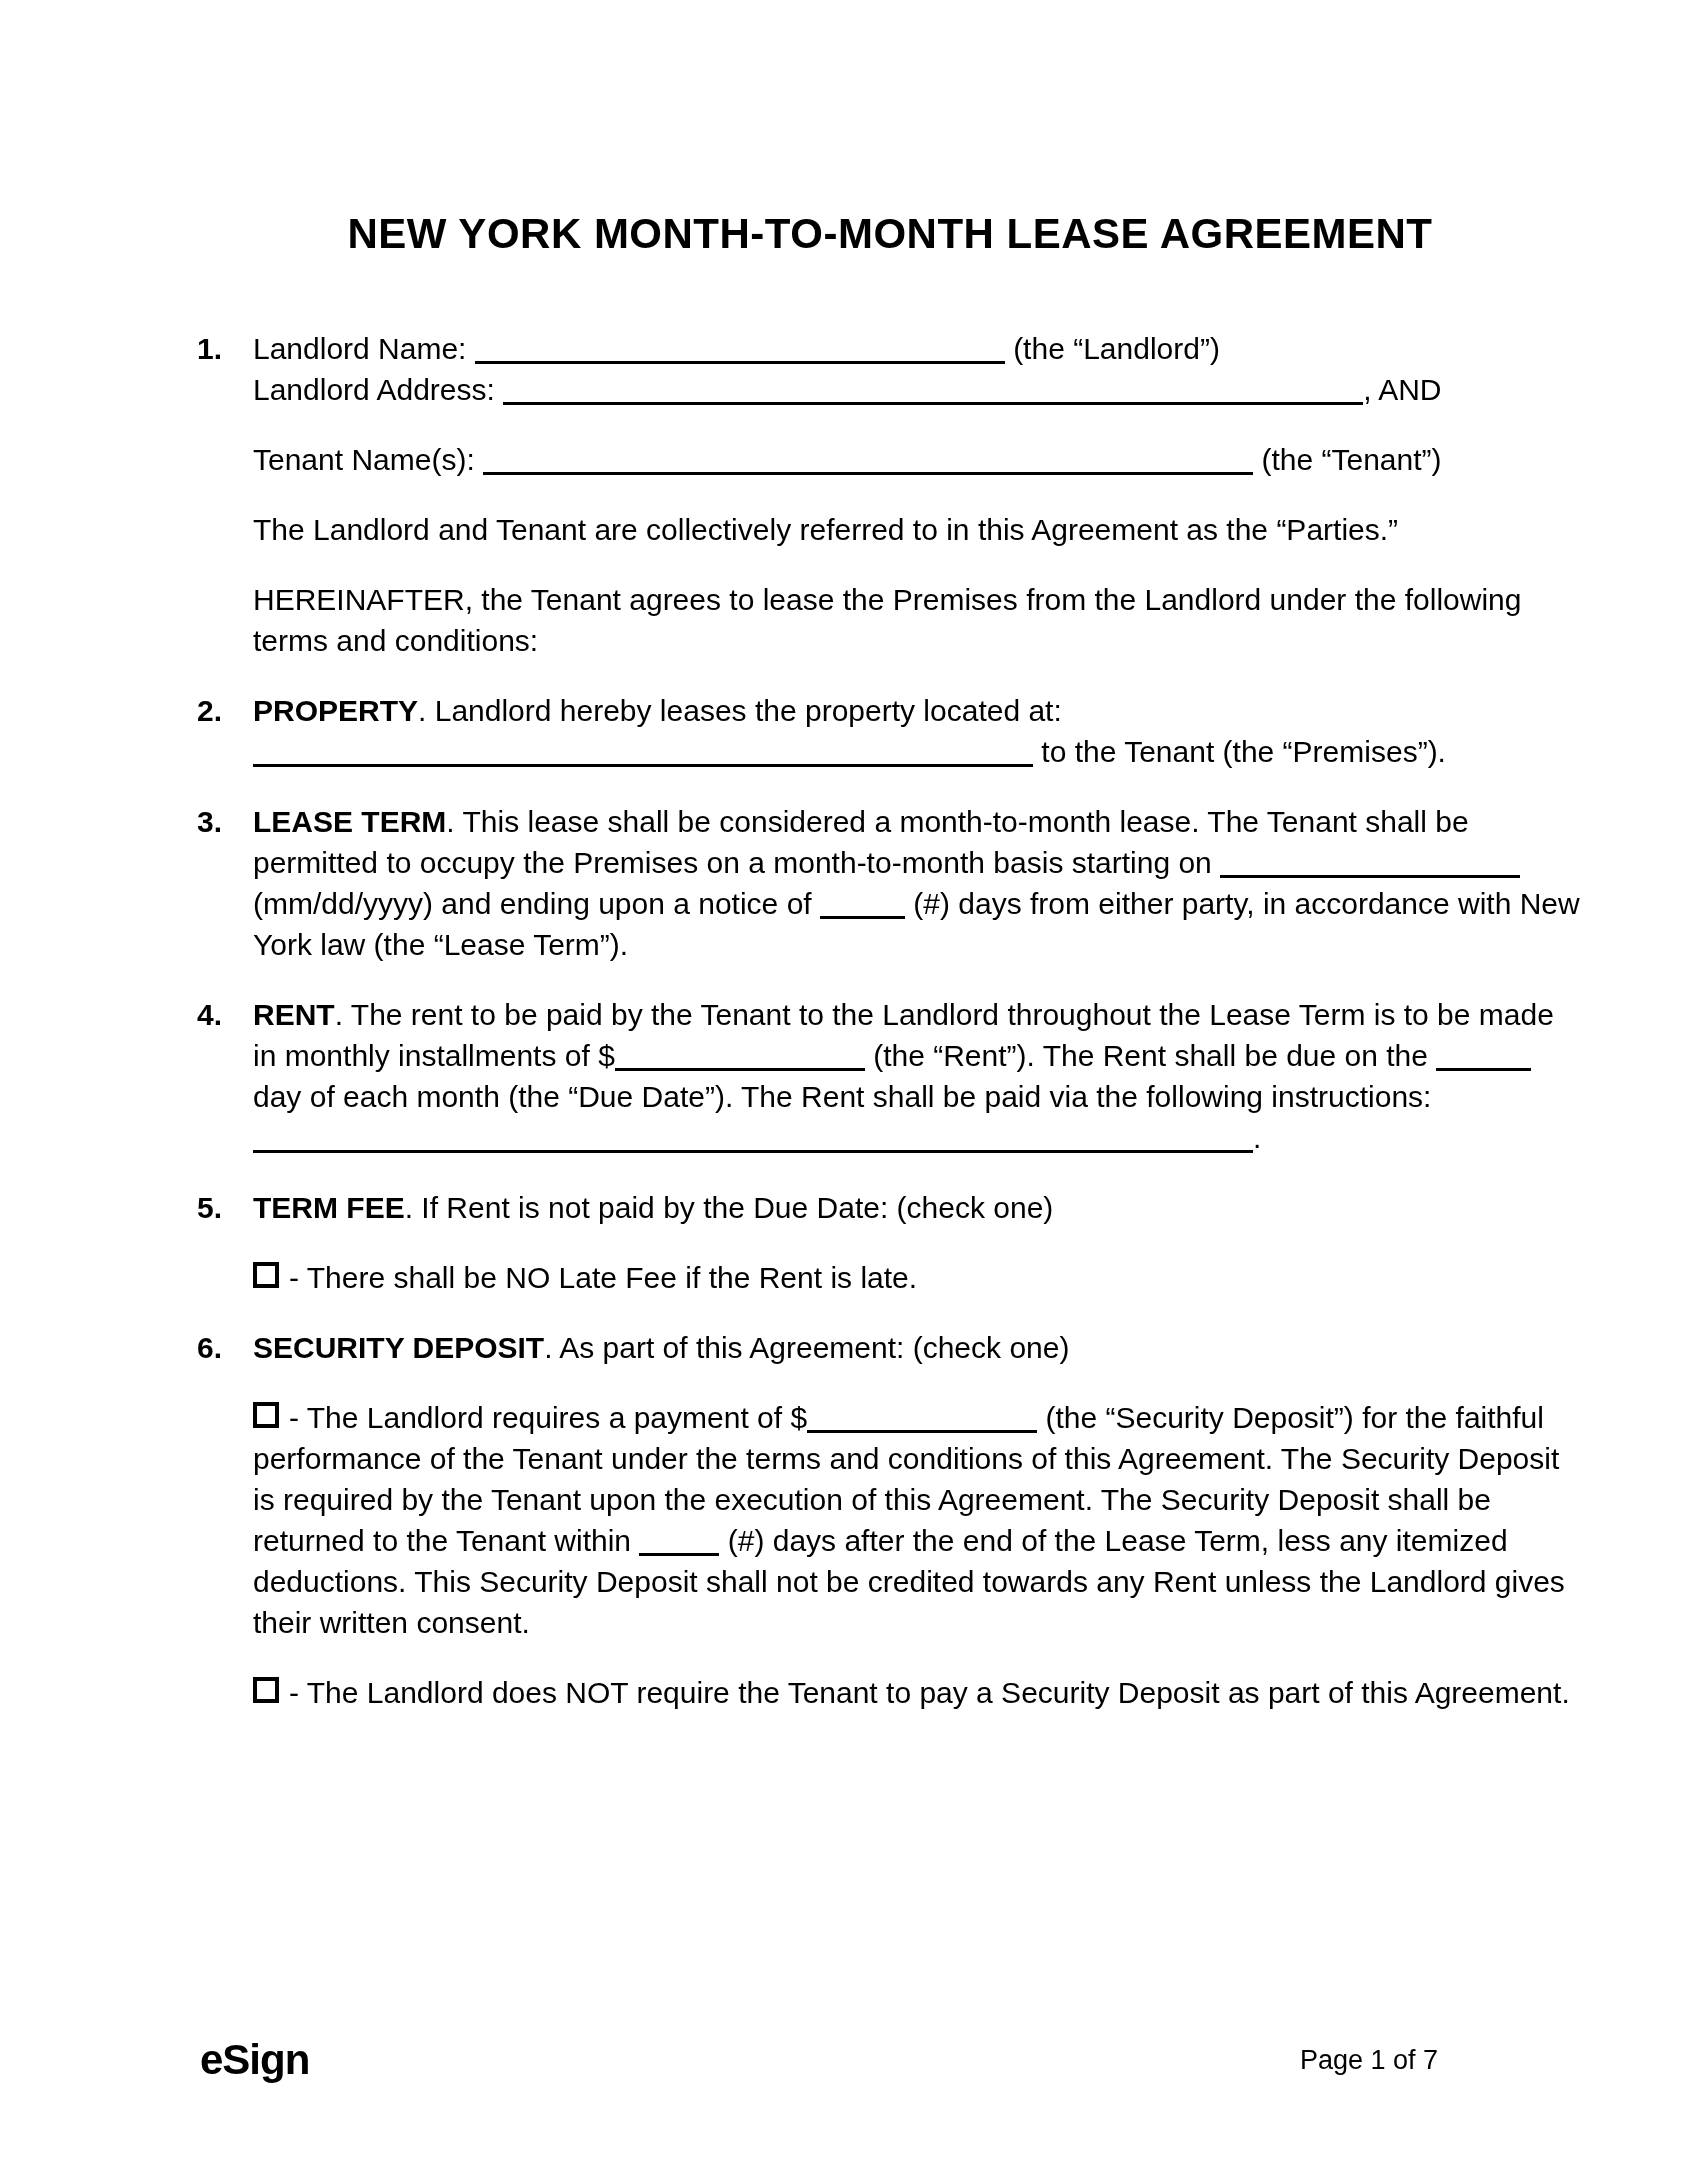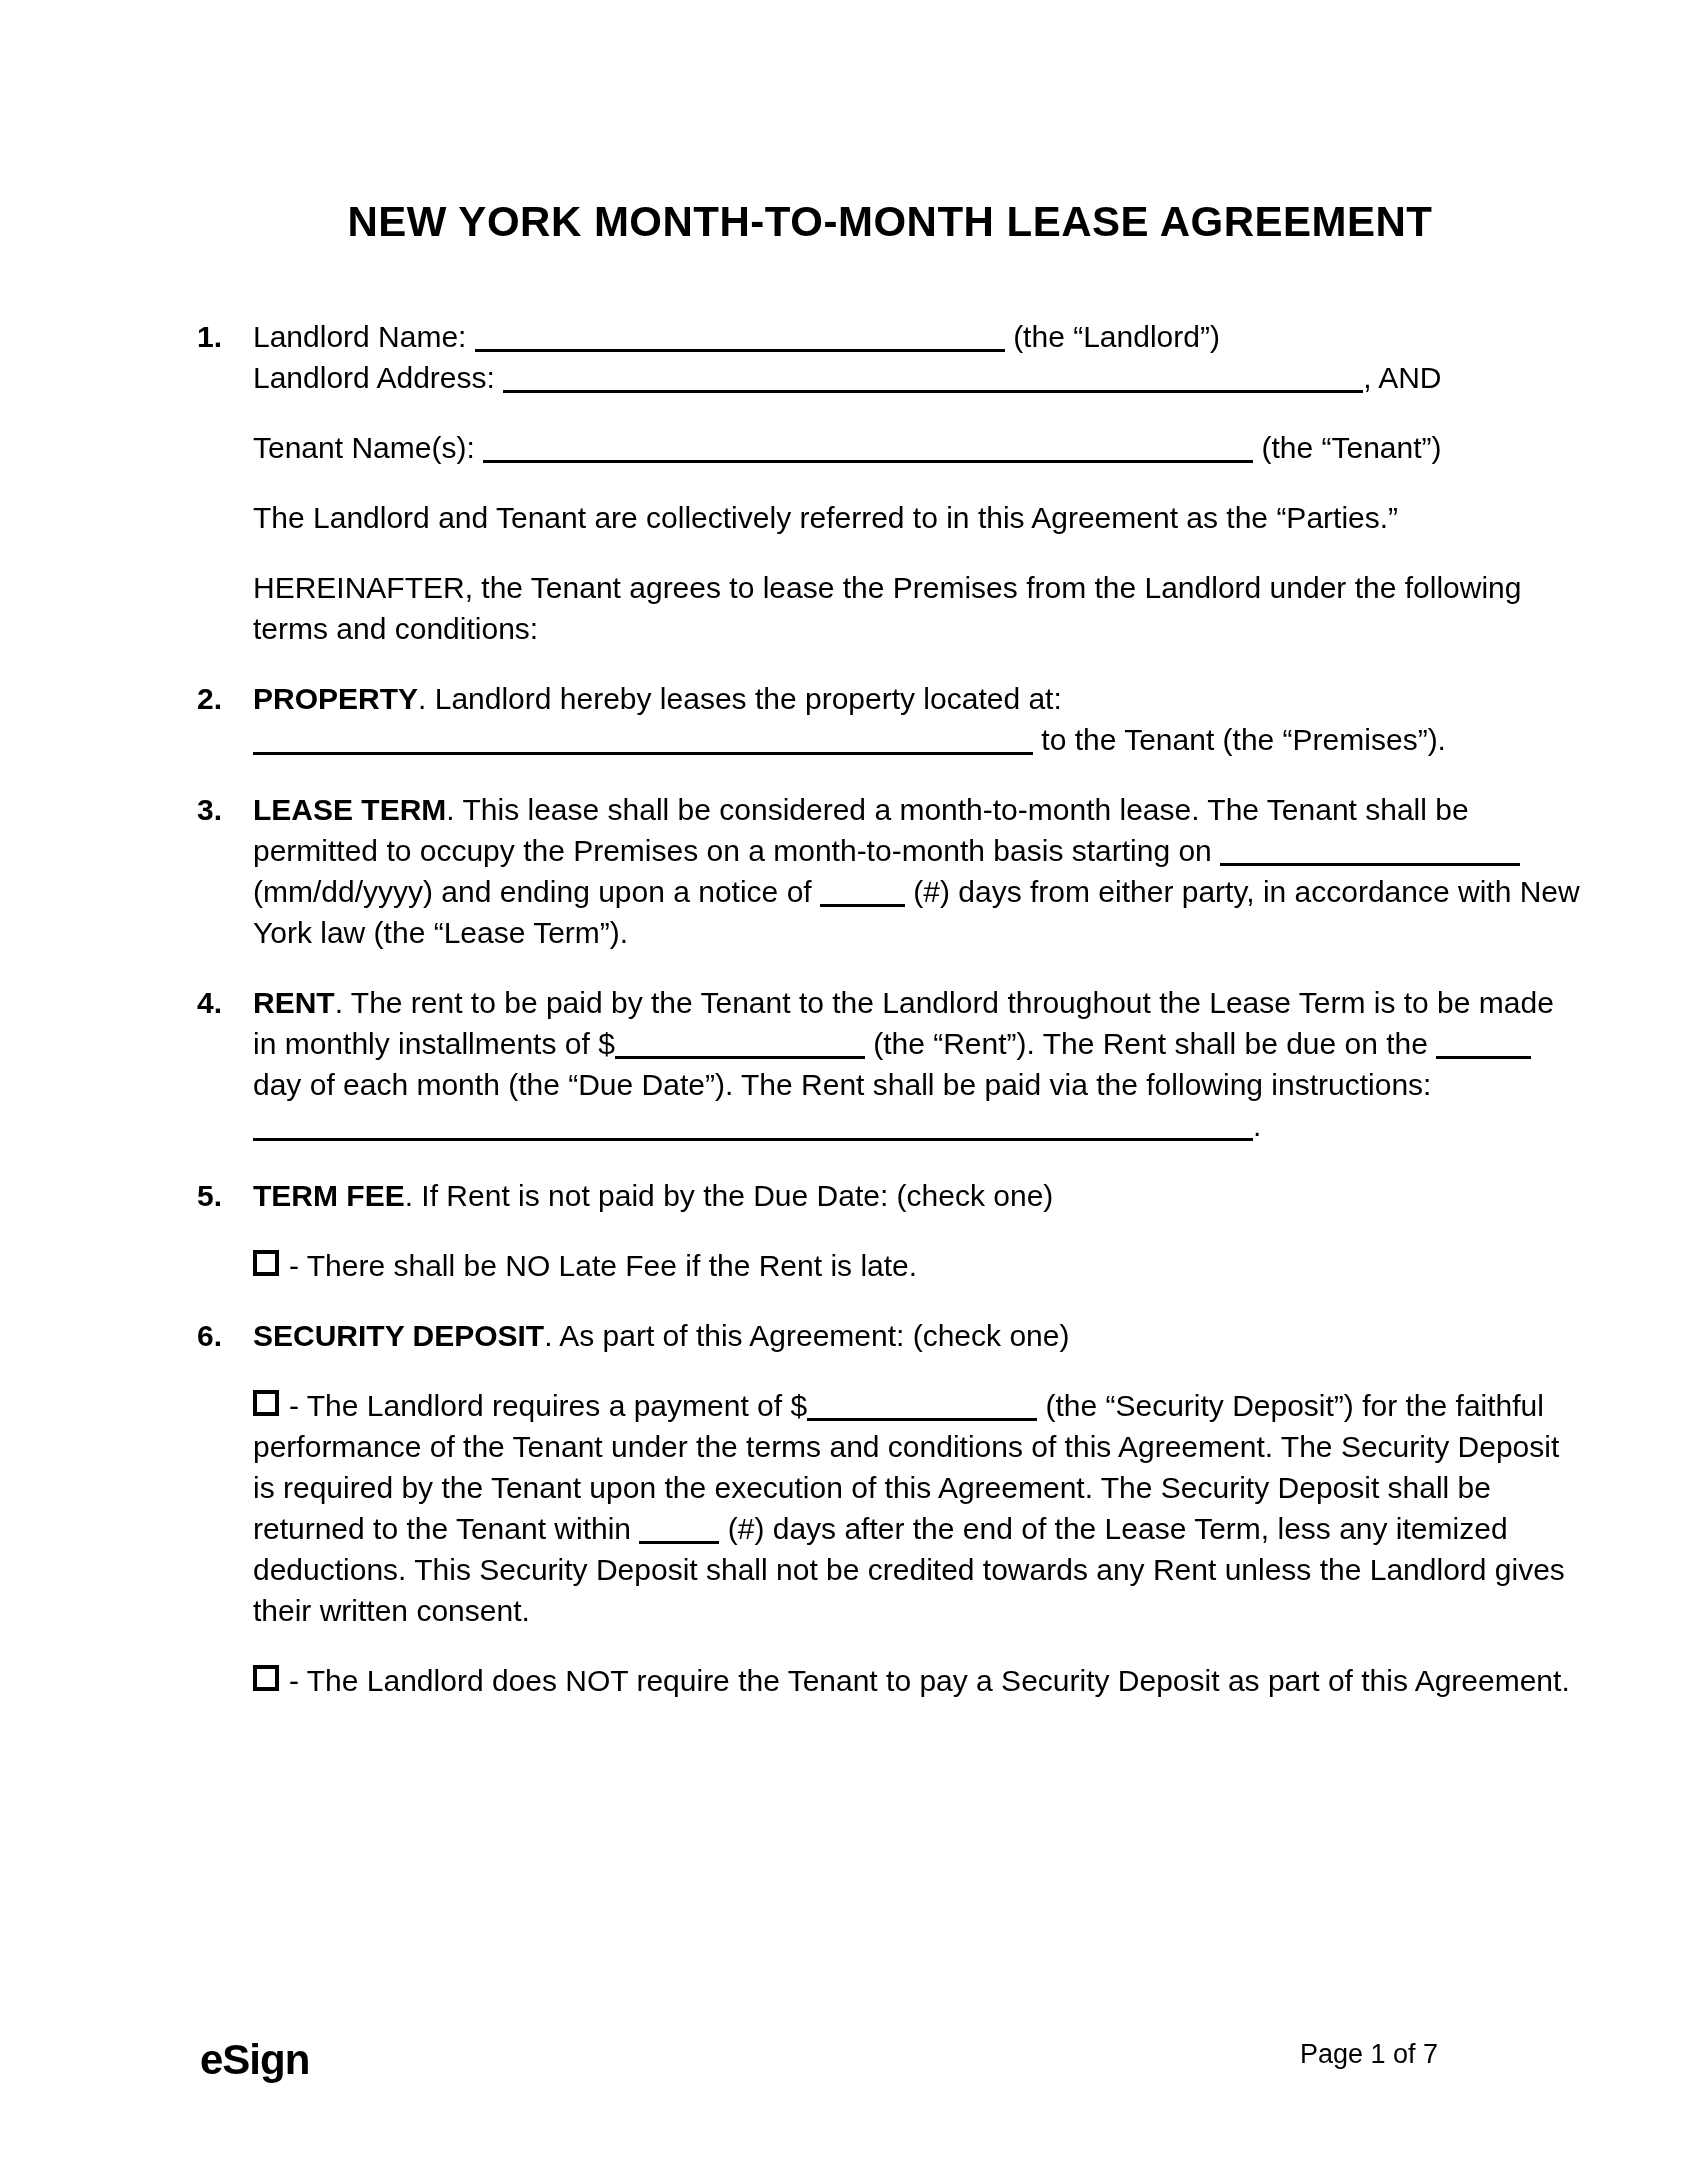--- a/index.html
+++ b/index.html
@@ -15,20 +15,21 @@
     background: #ffffff;
     color: #000000;
     font-family: "Liberation Sans", sans-serif;
     font-size: 30px;
     line-height: 41px;
     box-sizing: border-box;
     overflow: hidden;
   }
   .content {
     padding: 198px 117px 0 197px;
+    margin-top: 12px;
   }
   .doc-title {
     margin: 0 0 70px 0;
     text-align: center;
     font-size: 42px;
     line-height: 48px;
     font-weight: bold;
     letter-spacing: 0.5px;
   }
   .section {
@@ -64,21 +65,21 @@
     margin-right: 10px;
     vertical-align: baseline;
   }
   .footer {
     position: absolute;
     left: 200px;
     right: 262px;
     top: 2034px;
     display: flex;
     justify-content: space-between;
-    align-items: flex-start;
+    align-items: center;
   }
   .brand {
     font-size: 42px;
     line-height: 52px;
     font-weight: bold;
     letter-spacing: -1px;
   }
   .page-label {
     font-size: 27px;
   }

